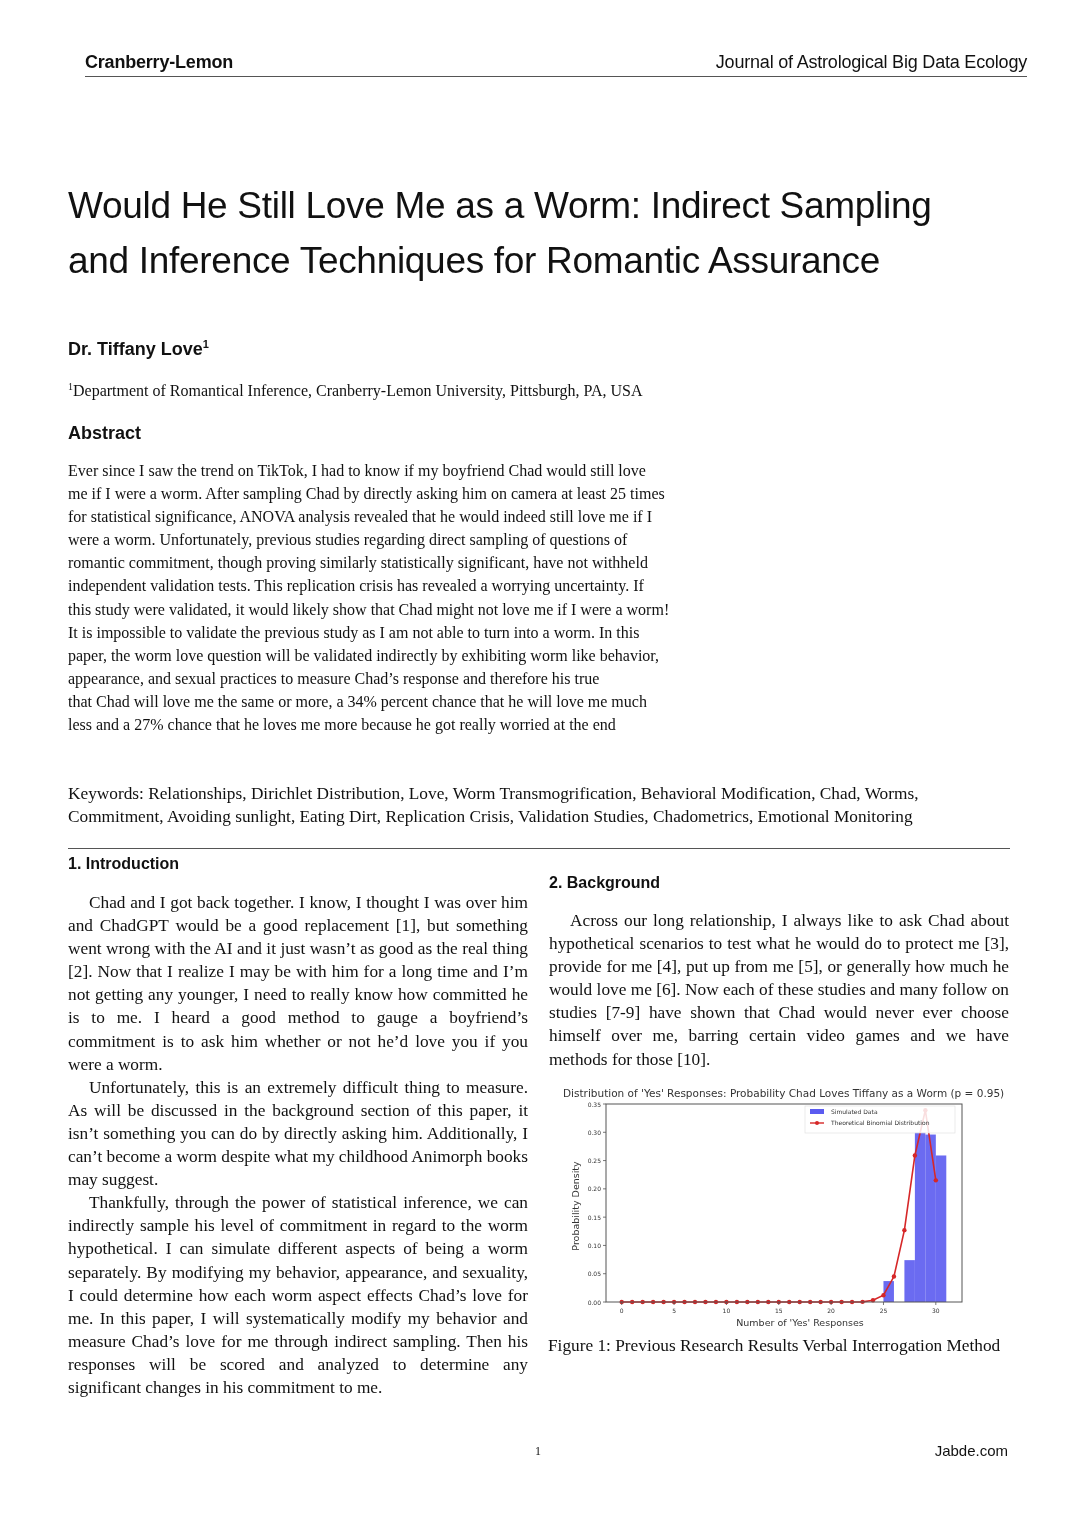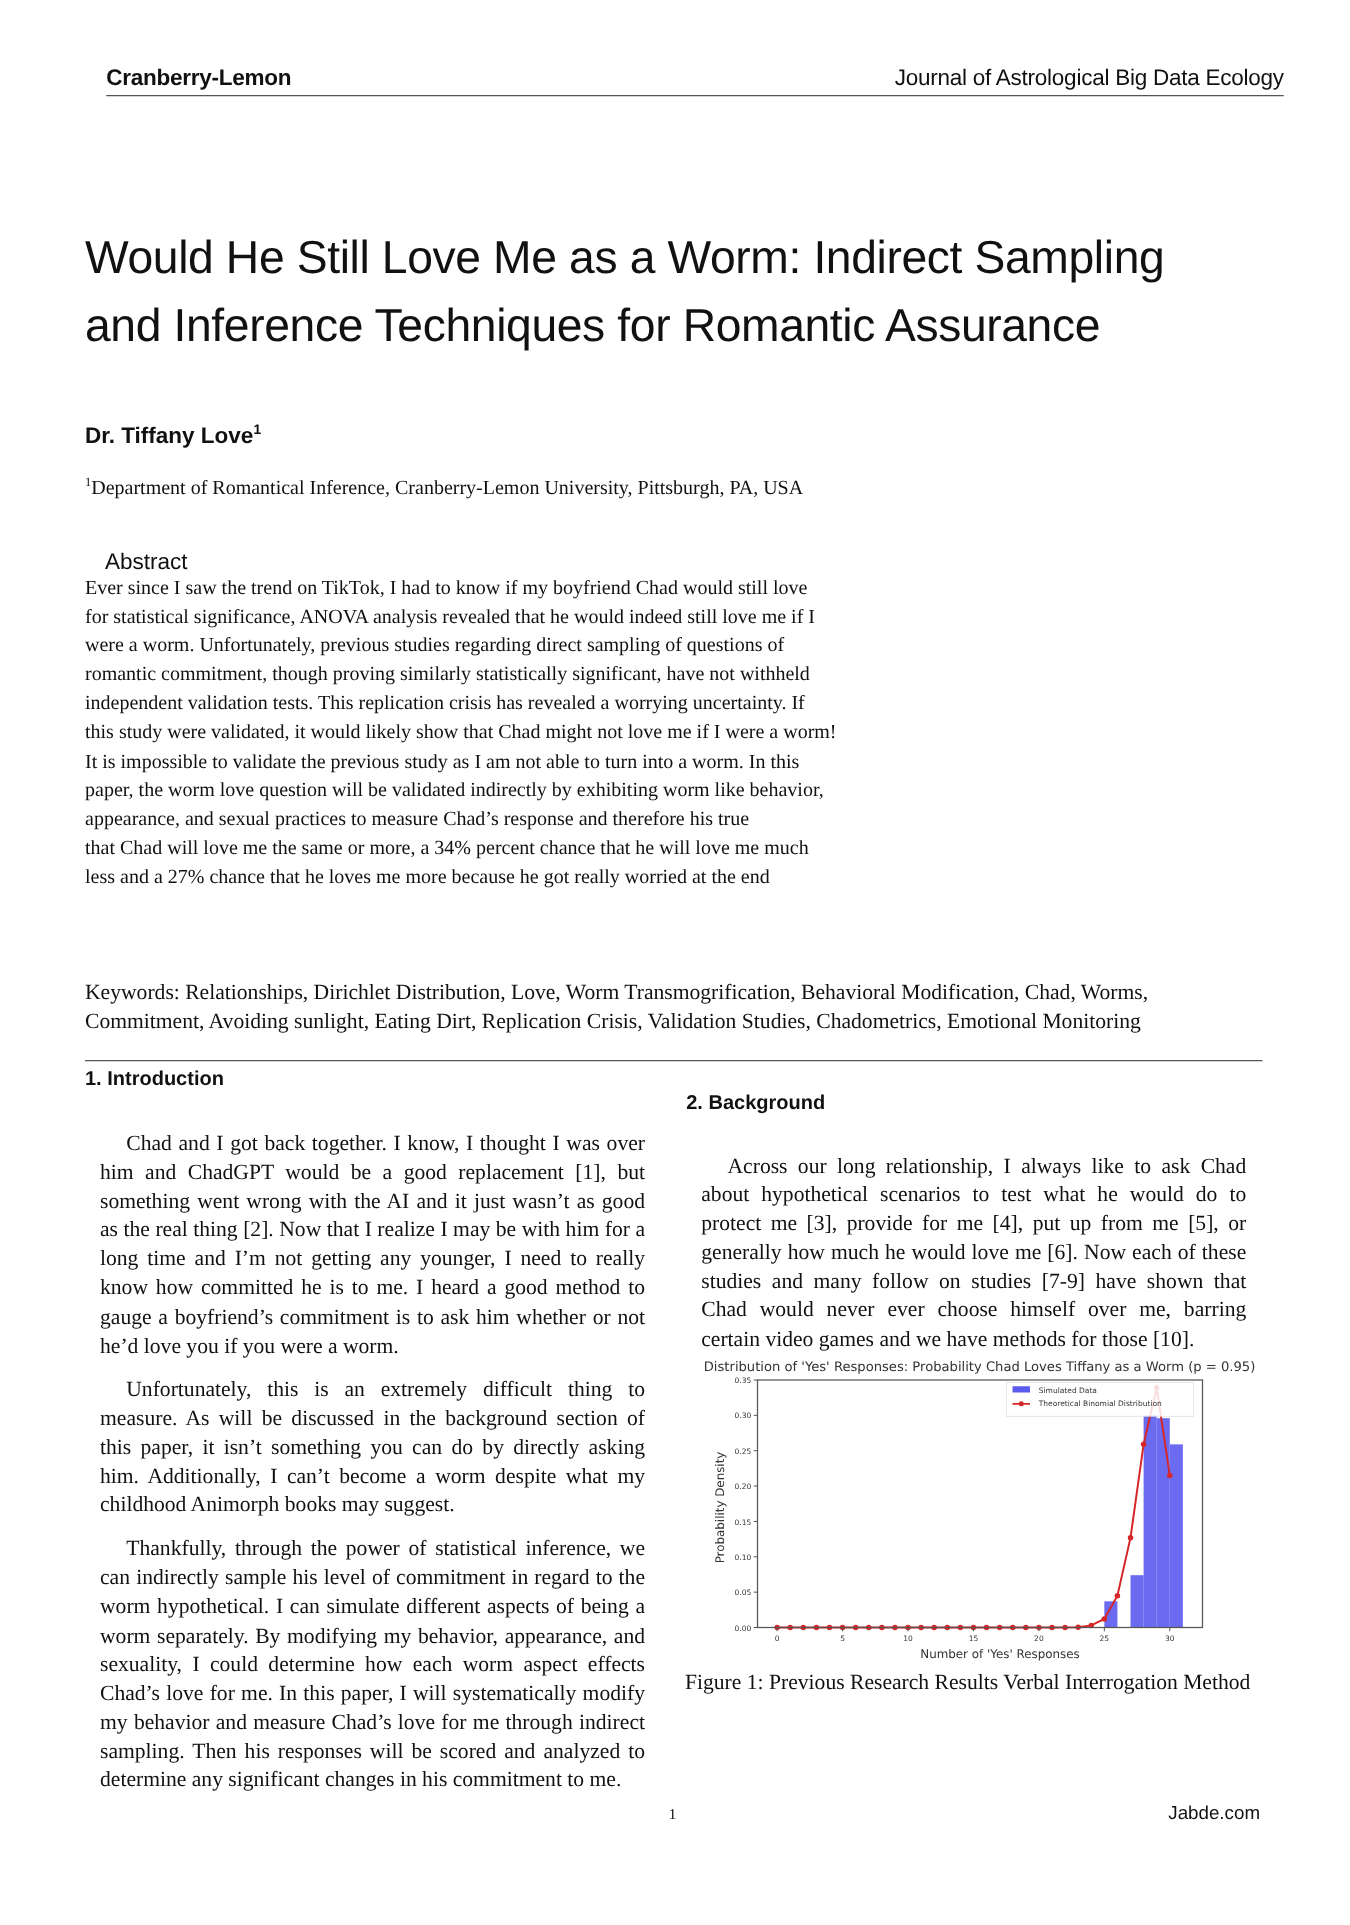--- a/index.html
+++ b/index.html
@@ -11,30 +11,30 @@
   .rh-left { position:absolute; left:0; top:2px; font-size:18px; font-weight:bold; letter-spacing:-0.2px; }
   .rh-right { position:absolute; right:0; top:2px; font-size:18px; letter-spacing:-0.2px; }
 
   .title { position:absolute; left:68px; top:178px; width:940px; font-size:37px; line-height:55px; letter-spacing:-0.3px; font-weight:normal; margin:0; }
 
   .author { position:absolute; left:68px; top:338px; font-size:18px; font-weight:bold; }
   .author sup { font-size:11px; }
   .affil { position:absolute; left:68px; top:381px; font-size:16px; }
   .affil sup { font-size:10px; }
 
-  .abstract-h { position:absolute; left:68px; top:423px; font-size:18px; font-weight:normal; margin:16px; }
+  .abstract-h { position:absolute; left:68px; top:423px; font-size:18px; font-weight:bold; margin:0; }
   .abstract { position:absolute; left:68px; top:459px; width:705px; font-size:16px; line-height:23.1px; margin:0; }
   .abstract span { display:block; white-space:nowrap; }
 
   .keywords { position:absolute; left:68px; top:782px; width:942px; font-size:17.3px; line-height:23.1px; padding-bottom:20px; border-bottom:1.5px solid #555; }
   .keywords span { display:block; white-space:nowrap; }
 
   .sec-h { position:absolute; font-size:16px; font-weight:bold; margin:0; }
   .col-text { position:absolute; font-size:17.3px; line-height:23.1px; text-align:justify; }
-  .col-text p { margin:12px; text-indent:21px; }
+  .col-text p { margin:0; text-indent:21px; }
 
   .chart { position:absolute; left:558px; top:1084px; width:455px; height:250px; }
   .chart svg text { font-family: "DejaVu Sans", sans-serif; fill:#333; }
 
   .caption { position:absolute; left:548px; top:1334px; width:462px; text-align:left; font-size:17.3px; line-height:23.1px; }
 
   .page-num { position:absolute; left:535px; top:1444px; font-size:12px; }
   .footer-site { position:absolute; right:72px; top:1442px; font-size:15px; }
 </style>
 </head>
@@ -53,20 +53,21 @@
 <div class="author sans">
   <span>Dr. Tiffany Love</span><sup>1</sup>
 </div>
 <div class="affil serif">
   <sup>1</sup><span>Department of Romantical Inference, Cranberry-Lemon University, Pittsburgh, PA, USA</span>
 </div>
 
 <h2 class="abstract-h sans">Abstract</h2>
 <div class="abstract serif">
   <span>Ever since I saw the trend on TikTok, I had to know if my boyfriend Chad would still love</span>
+  <span>me if I were a worm. After sampling Chad by directly asking him on camera at least 25 times</span>
   <span>for statistical significance, ANOVA analysis revealed that he would indeed still love me if I</span>
   <span>were a worm. Unfortunately, previous studies regarding direct sampling of questions of</span>
   <span>romantic commitment, though proving similarly statistically significant, have not withheld</span>
   <span>independent validation tests. This replication crisis has revealed a worrying uncertainty. If</span>
   <span>this study were validated, it would likely show that Chad might not love me if I were a worm!</span>
   <span>It is impossible to validate the previous study as I am not able to turn into a worm. In this</span>
   <span>paper, the worm love question will be validated indirectly by exhibiting worm like behavior,</span>
   <span>appearance, and sexual practices to measure Chad’s response and therefore his true</span>
   <span>that Chad will love me the same or more, a 34% percent chance that he will love me much</span>
   <span>less and a 27% chance that he loves me more because he got really worried at the end</span>

